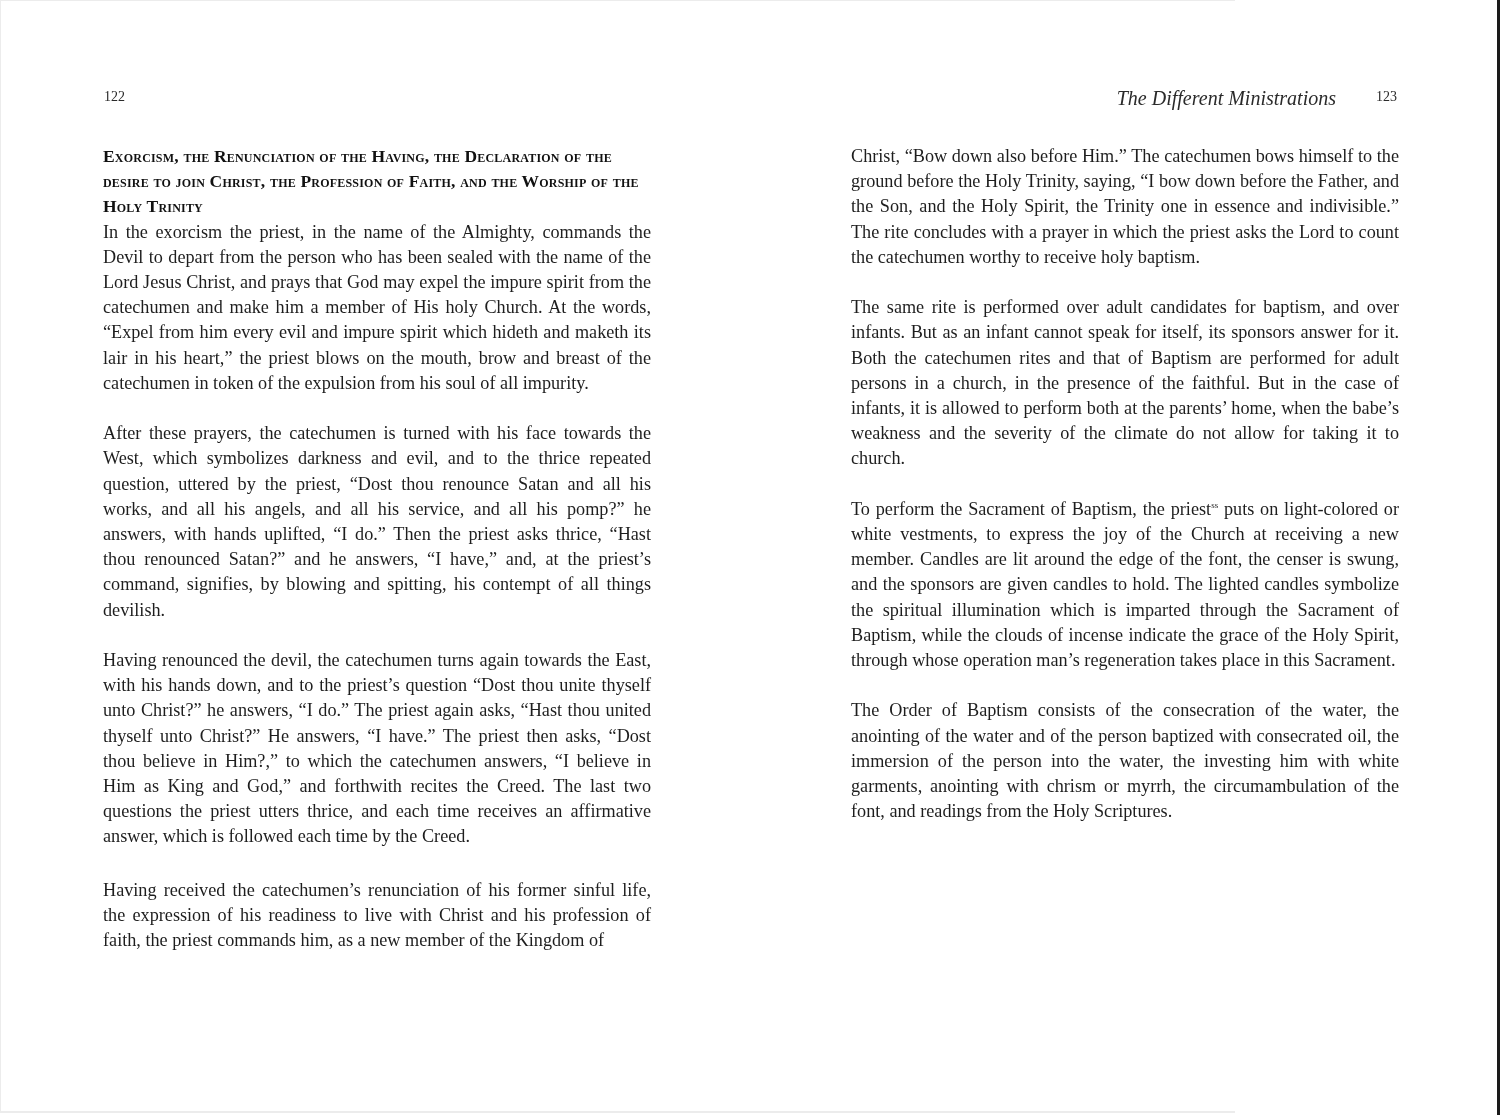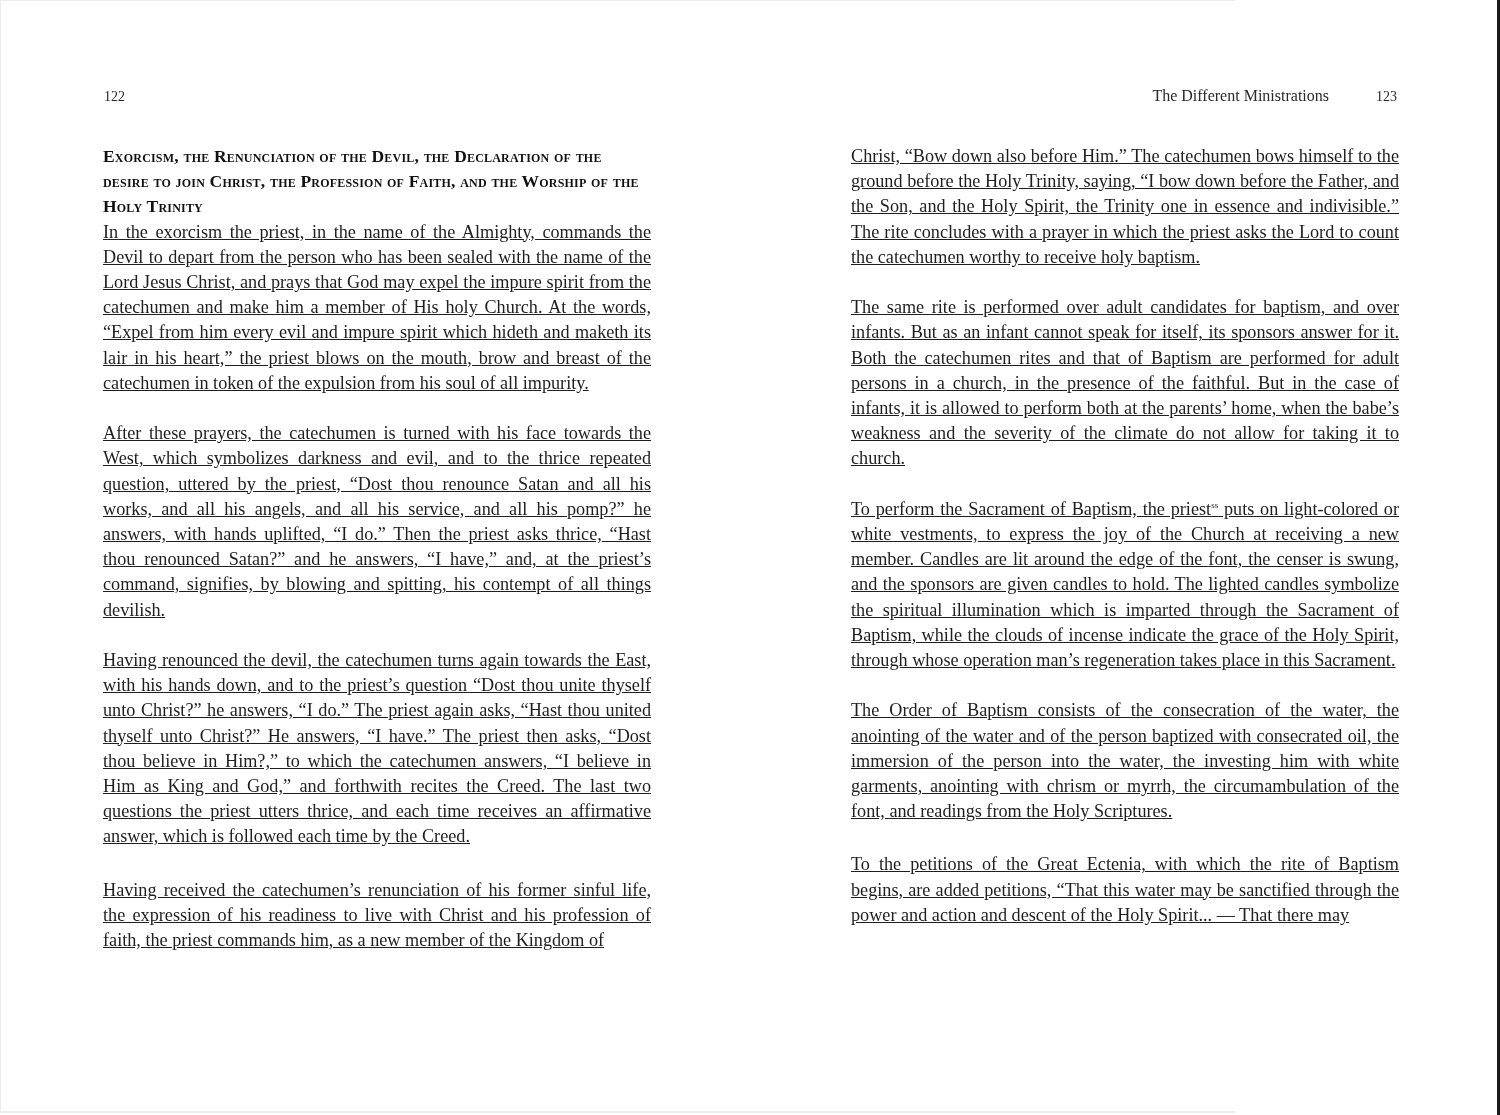--- a/index.html
+++ b/index.html
@@ -42,21 +42,21 @@
 
     .running-head {
       position: absolute;
       top: 86px;
       font-size: 16px;
       color: #2a2a2a;
       white-space: nowrap;
     }
     .page-left .folio { position: absolute; left: 103px; top: 88px; font-size: 14px; color: #2a2a2a; }
     .page-left .running-head { left: 164px; font-variant: small-caps; letter-spacing: 0.4px; font-size: 17px; }
-    .page-right .running-head { right: 169px; font-size: 16px; }
+    .page-right .running-head { right: 162px; font-style: italic; font-size: 20px; }
     .page-right .folio { position: absolute; right: 101px; top: 88px; font-size: 14px; color: #2a2a2a; margin-left: 30px; }
 
     .text-block {
       position: absolute;
       top: 143px;
       width: 548px;
       font-size: 18.2px;
       line-height: 25.2px;
       text-align: justify;
       hyphens: none;
@@ -69,53 +69,51 @@
       font-variant: small-caps;
       font-size: 17.5px;
       line-height: 25.2px;
       letter-spacing: 0.2px;
       text-align: left;
       margin: 0;
       color: #111;
     }
     p {
       margin: 0 0 25.2px 0;
-      text-decoration: underline;
     }
     p.no-gap { margin-bottom: 0; margin-top: 28px; }
     .sup {
       font-size: 9px;
       vertical-align: super;
       line-height: 0;
       margin-top: 32px;
     }
   </style>
 </head>
 <body>
 
 <div class="spread">
 
   <div class="page page-left">
     <span class="folio">122</span>
 
     <div class="text-block">
-      <h2 class="section-heading">Exorcism, the Renunciation of the Devil, the Declaration of the desire to join Christ, the Profession of Faith, and the Worship of the Holy Trinity</h2>
+      <h2 class="section-heading">Exorcism, the Renunciation of the Having, the Declaration of the desire to join Christ, the Profession of Faith, and the Worship of the Holy Trinity</h2>
       <p>In the exorcism the priest, in the name of the Almighty, commands the Devil to depart from the person who has been sealed with the name of the Lord Jesus Christ, and prays that God may expel the impure spirit from the catechumen and make him a member of His holy Church. At the words, “Expel from him every evil and impure spirit which hideth and maketh its lair in his heart,” the priest blows on the mouth, brow and breast of the catechumen in token of the expulsion from his soul of all impurity.</p>
       <p>After these prayers, the catechumen is turned with his face towards the West, which symbolizes darkness and evil, and to the thrice repeated question, uttered by the priest, “Dost thou renounce Satan and all his works, and all his angels, and all his service, and all his pomp?” he answers, with hands uplifted, “I do.” Then the priest asks thrice, “Hast thou renounced Satan?” and he answers, “I have,” and, at the priest’s command, signifies, by blowing and spitting, his contempt of all things devilish.</p>
       <p>Having renounced the devil, the catechumen turns again towards the East, with his hands down, and to the priest’s question “Dost thou unite thyself unto Christ?” he answers, “I do.” The priest again asks, “Hast thou united thyself unto Christ?” He answers, “I have.” The priest then asks, “Dost thou believe in Him?,” to which the catechumen answers, “I believe in Him as King and God,”  and forthwith recites the Creed. The last two questions the priest utters thrice, and each time receives an affirmative answer, which is followed each time by the Creed.</p>
       <p class="no-gap">Having received the catechumen’s renunciation of his former sinful life, the expression of his readiness to live with Christ and his profession of faith, the priest commands him, as a new member of the Kingdom of</p>
     </div>
   </div>
 
   <div class="page page-right">
     <span class="running-head">The Different Ministrations</span>
     <span class="folio">123</span>
 
     <div class="text-block">
       <p>Christ, “Bow down also before Him.” The catechumen bows himself to the ground before the Holy Trinity, saying, “I bow down before the Father, and the Son, and the Holy Spirit, the Trinity one in essence and indivisible.”  The rite concludes with a prayer in which the priest asks the Lord to count the catechumen worthy to receive holy baptism.</p>
       <p>The same rite is performed over adult candidates for baptism, and over infants. But as an infant cannot speak for itself, its sponsors answer for it. Both the catechumen rites and that of Baptism are performed for adult persons in a church, in the presence of the faithful. But in the case of infants, it is allowed to perform both at the parents’ home, when the babe’s weakness and the severity of the climate do not allow for taking it to church.</p>
       <p><span>To perform the Sacrament of Baptism, the priest</span><span class="sup">ss</span><span> puts on light-colored or white vestments, to express the joy of the Church at receiving a new member. Candles are lit around the edge of the font, the censer is swung, and the sponsors are given candles to hold. The lighted candles symbolize the spiritual illumination which is imparted through the Sacrament of Baptism, while the clouds of incense indicate the grace of the Holy Spirit, through whose operation man’s regeneration takes place in this Sacrament.</span></p>
       <p>The Order of Baptism consists of the consecration of the water, the anointing of the water and of the person baptized with consecrated oil, the immersion of the person into the water, the investing him with white garments, anointing with chrism or myrrh, the circumambulation of the font, and readings from the Holy Scriptures.</p>
-      <p class="no-gap">To the petitions of the Great Ectenia, with which the rite of Baptism begins, are added petitions, “That this water may be sanctified through the power and action and descent of the Holy Spirit... — That there may</p>
     </div>
   </div>
 </div>
 <div class="right-edge"></div>
 
 </body></html>

